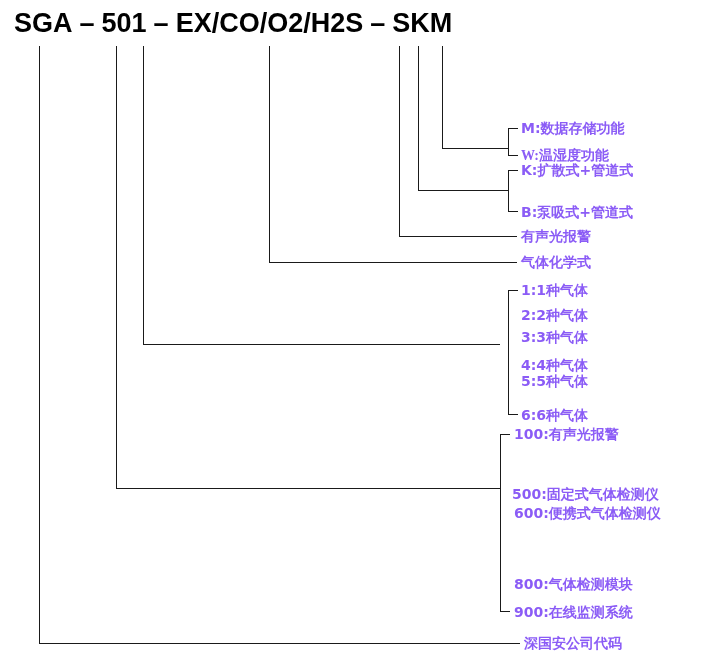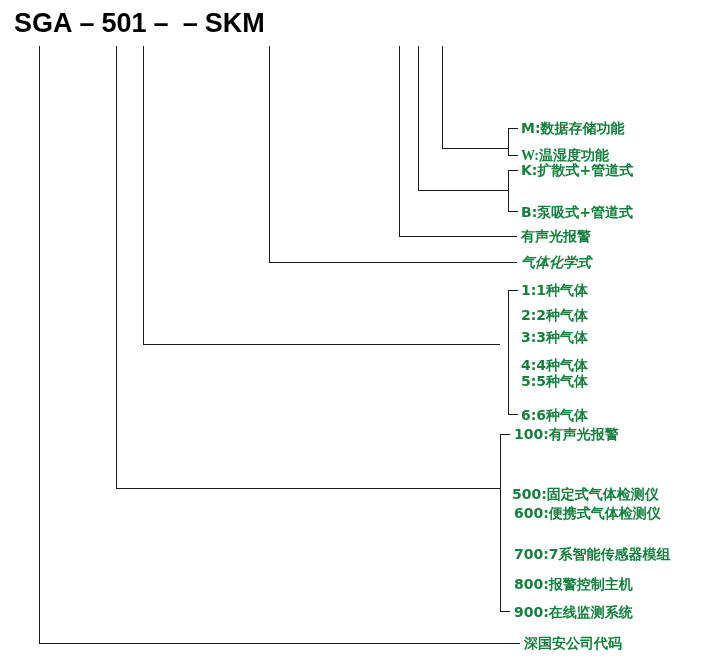--- a/index.html
+++ b/index.html
@@ -51,21 +51,21 @@
     position: absolute;
     height: 1px;
     background: #1a1a1a;
   }
   
   .lbl {
     position: absolute;
     font-family: "Liberation Serif", serif;
     font-weight: bold;
     font-size: 14.5px;
-    color: #15803d;
+    color: #8b5cf6;
     white-space: nowrap;
     line-height: 1;
   }
   .lbl.cjk {
     font-family: "DejaVu Sans", sans-serif;
     font-weight: bold;
     font-size: 14px;
   }
   
   .bracket {
@@ -85,20 +85,21 @@
 </head>
 <body>
 
 <div id="page">
 
   <div class="code-row">
     <span class="code-seg">SGA</span>
     <span class="code-dash">–</span>
     <span class="code-seg">501</span>
     <span class="code-dash">–</span>
+    <span class="code-seg">EX/CO/O2/H2S</span>
     <span class="code-dash">–</span>
     <span class="code-tail">S</span>
     <span class="code-tail">K</span>
     <span class="code-tail t-m">M</span>
   </div>
 
   <div class="vline" style="left:39px; top:46px; height:597px;"></div>
   <div class="hline" style="left:39px; top:643px; width:481px;"></div>
 
   <div class="vline" style="left:116px; top:46px; height:442px;"></div>
@@ -127,39 +128,38 @@
   <div class="lbl cjk" style="left:521px; top:149px;font-family:Liberation Serif, serif;">W:温湿度功能</div>
 
   <div class="bracket" style="left:508px; top:170px; height:42px;">
     <span class="cap top"></span>
     <span class="cap bot"></span>
   </div>
   <div class="lbl cjk" style="left:521px; top:163px;">K:扩散式+管道式</div>
   <div class="lbl cjk" style="left:521px; top:205px;">B:泵吸式+管道式</div>
 
   <div class="lbl cjk" style="left:521px; top:229px;">有声光报警</div>
-  <div class="lbl cjk" style="left:521px; top:255px;font-style:italic;">气体化学式</div>
+  <div class="lbl cjk" style="left:521px; top:255px;">气体化学式</div>
 
   <div class="bracket" style="left:508px; top:290px; height:125px;">
     <span class="cap top"></span>
     <span class="cap bot"></span>
   </div>
   <div class="lbl cjk" style="left:521px; top:283px;">1:1种气体</div>
   <div class="lbl cjk" style="left:521px; top:308px;">2:2种气体</div>
   <div class="lbl cjk" style="left:521px; top:330px;">3:3种气体</div>
   <div class="lbl cjk" style="left:521px; top:358px;">4:4种气体</div>
   <div class="lbl cjk" style="left:521px; top:374px;">5:5种气体</div>
   <div class="lbl cjk" style="left:521px; top:408px;">6:6种气体</div>
 
   <div class="bracket" style="left:500px; top:434px; height:178px;">
     <span class="cap top"></span>
     <span class="cap bot"></span>
   </div>
   <div class="lbl cjk" style="left:514px; top:427px;">100:有声光报警</div>
   <div class="lbl cjk" style="left:512px; top:487px;">500:固定式气体检测仪</div>
   <div class="lbl cjk" style="left:514px; top:506px;">600:便携式气体检测仪</div>
-  <div class="lbl cjk" style="left:514px; top:547px;">700:7系智能传感器模组</div>
-  <div class="lbl cjk" style="left:514px; top:577px;">800:报警控制主机</div>
+  <div class="lbl cjk" style="left:514px; top:577px;">800:气体检测模块</div>
   <div class="lbl cjk" style="left:514px; top:605px;">900:在线监测系统</div>
 
   <div class="lbl cjk" style="left:524px; top:636px;">深国安公司代码</div>
 
 </div>
 
 </body></html>

